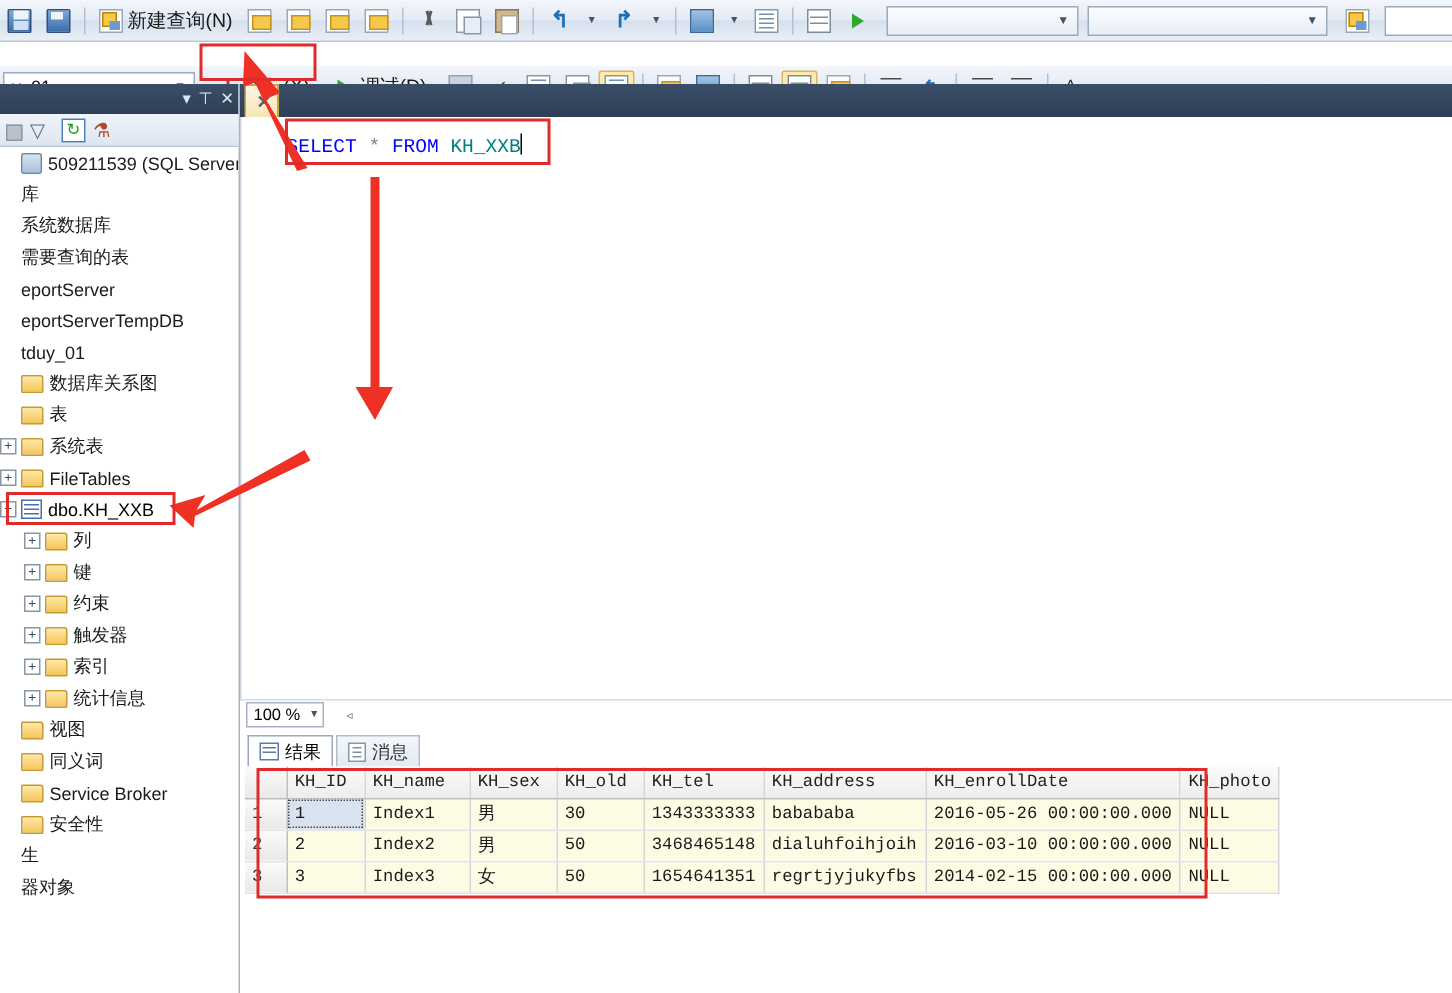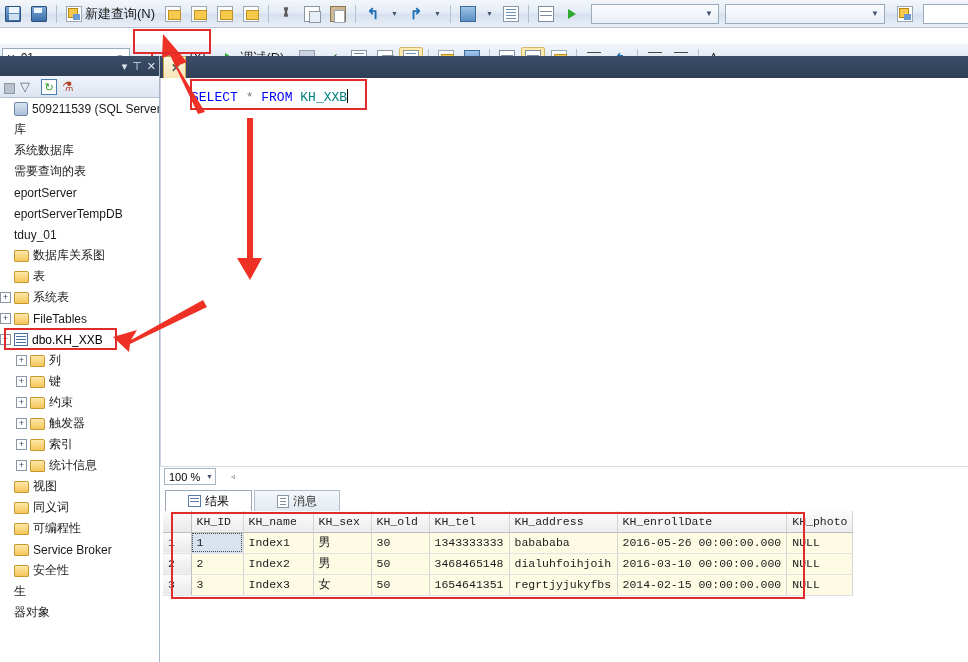--- a/index.html
+++ b/index.html
@@ -201,21 +201,21 @@
     position: absolute; left: 420px; top: 479px;
     color: #c03030; font-size: 14px; white-space: nowrap;
   }
 
   #results-tabs {
     position: absolute; left: 5px; top: 434px; height: 21px;
     display: flex; align-items: flex-end; gap: 2px;
   }
   .rtab {
     height: 21px; display: flex; align-items: center; gap: 4px;
-    padding: 0 22px; font-size: 12px;
+    padding: 0 7px; font-size: 12px;
     border: 1px solid #b0bccb; border-bottom: none;
     background: linear-gradient(to bottom,#f4f7fb,#e3eaf3);
     color: #333;
   }
   .rtab.active { background: #fff; color: #000; border-color: #9aa8ba; }
   .rtab .ricon { width: 13px; height: 12px; background: #fff; border: 1px solid #5b7ba8; }
   .rtab .ricon::after { content:""; display:block; margin:2px 1px 0; height:1px; background:#5b7ba8; box-shadow:0 3px 0 #5b7ba8; }
   .rtab .micon { width: 12px; height: 13px; background:#fff; border:1px solid #8a97a5; }
   .rtab .micon::after { content:""; display:block; margin:2px 2px 0; height:1px; background:#7e8ea0; box-shadow:0 3px 0 #7e8ea0, 0 6px 0 #7e8ea0; }
 
@@ -500,25 +500,20 @@
         </div>
         <div class="tnode">
           <span class="exp none"></span>
           <span class="folder"></span>
           <span class="tlabel">视图</span>
         </div>
         <div class="tnode">
           <span class="exp none"></span>
           <span class="folder"></span>
           <span class="tlabel">同义词</span>
-        </div>
-        <div class="tnode">
-          <span class="exp none"></span>
-          <span class="folder"></span>
-          <span class="tlabel">可编程性</span>
         </div>
         <div class="tnode">
           <span class="exp none"></span>
           <span class="folder"></span>
           <span class="tlabel">Service Broker</span>
         </div>
         <div class="tnode">
           <span class="exp none"></span>
           <span class="folder"></span>
           <span class="tlabel">安全性</span>

